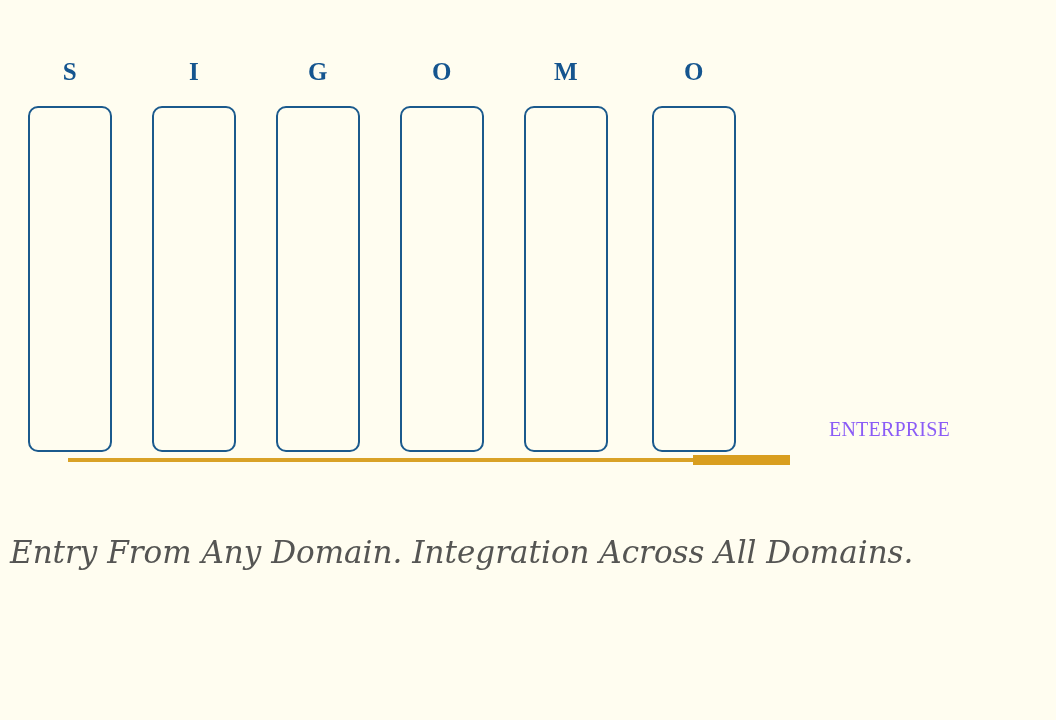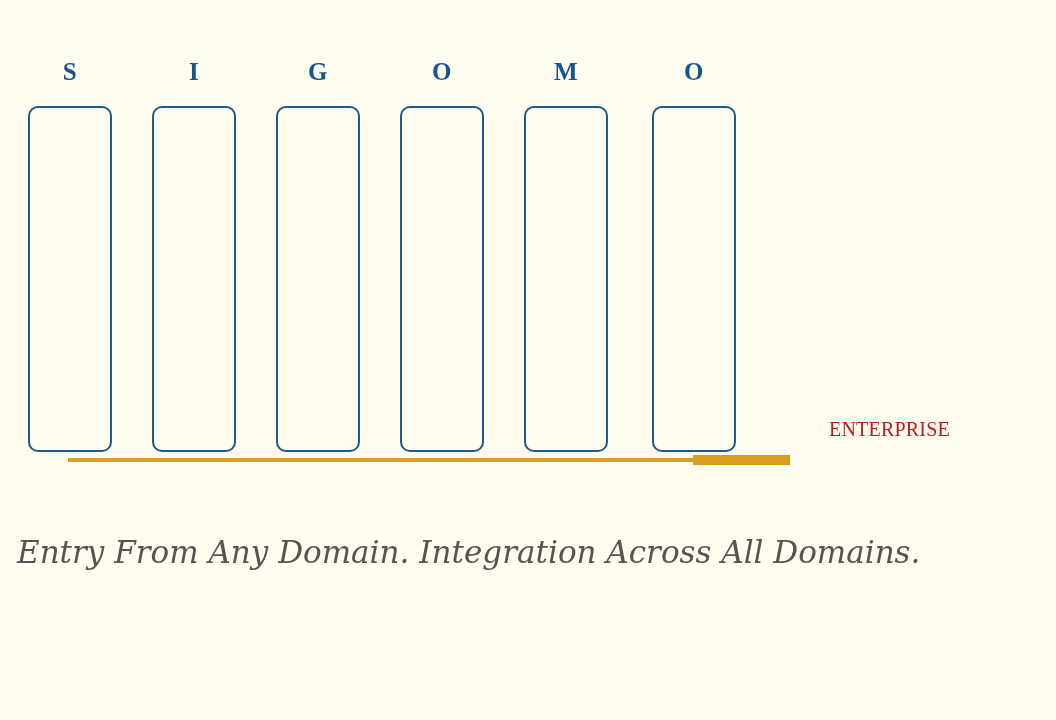--- a/index.html
+++ b/index.html
@@ -77,34 +77,34 @@
     height: 10px;
     background: #d99e1f;
   }
 
   
   .ep-label {
     position: absolute;
     left: 829px;
     top: 414px;
     width: 215px;
-    color: #b91c1c;
+    color: #8b5cf6;
     font-family: "Liberation Serif", serif;
     font-size: 20px;
     line-height: 31px;
     letter-spacing: 0.2px;
   }
   .ep-label div {
     white-space: nowrap;
   }
 
   
   .tagline {
     position: absolute;
-    left: 17px;
+    left: 10px;
     top: 530px;
     width: 1020px;
     color: #555553;
     font-family: "DejaVu Serif", "Liberation Serif", serif;
     font-style: italic;
     font-size: 31px;
     line-height: 44px;
     white-space: nowrap;
   }
   .tagline .gap {

